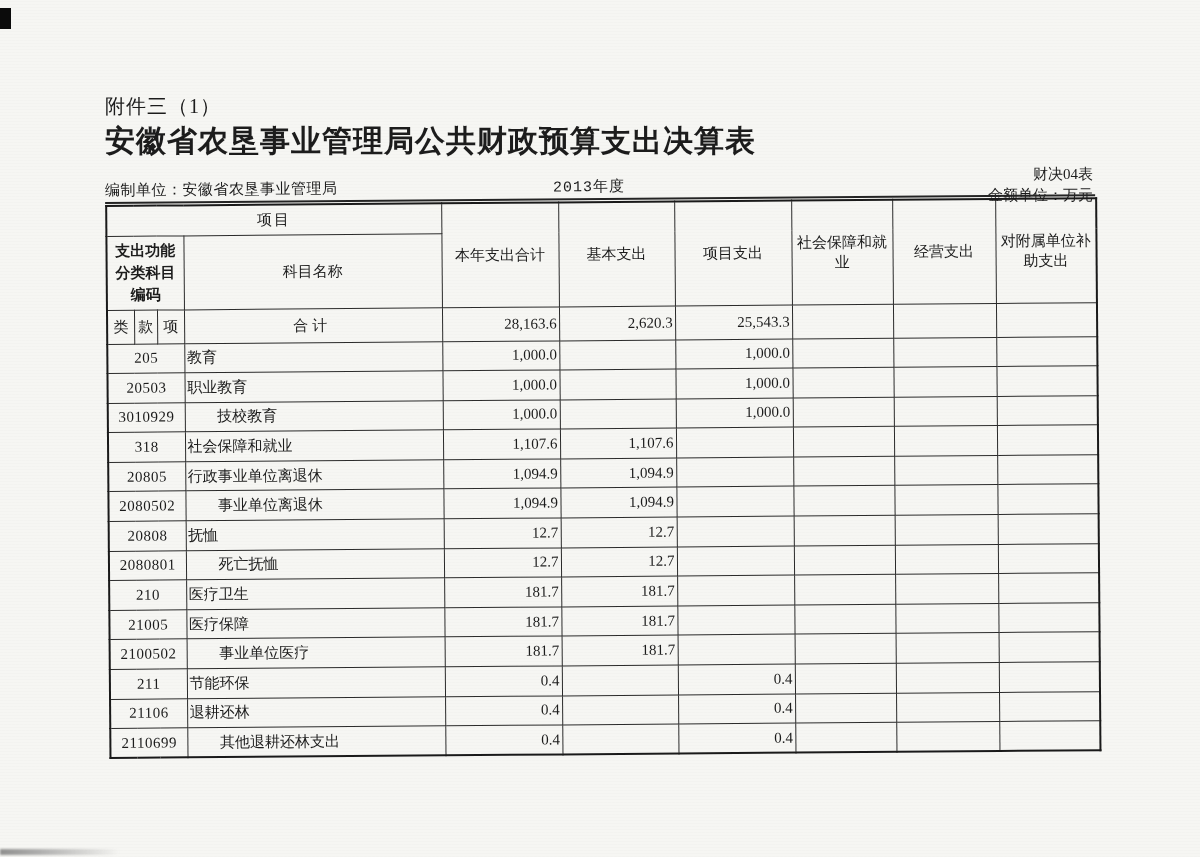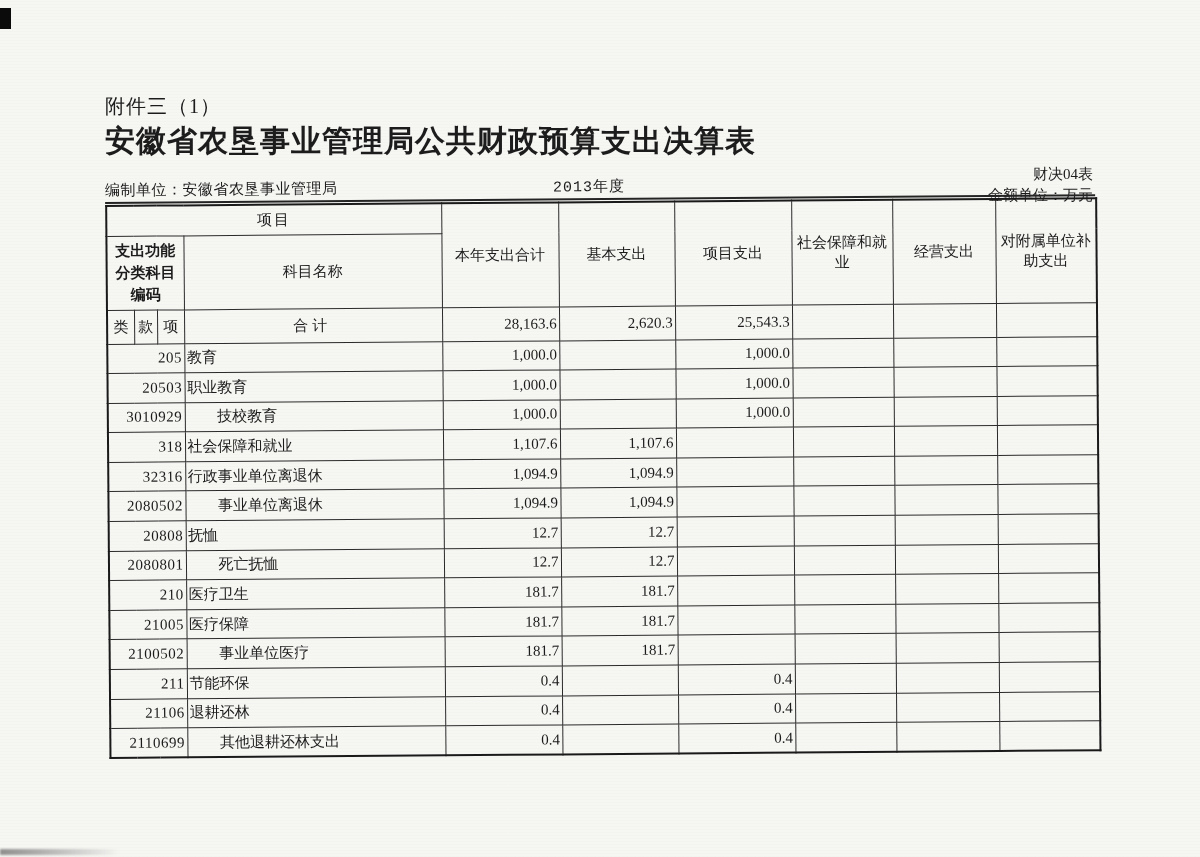--- a/index.html
+++ b/index.html
@@ -75,21 +75,21 @@
   }
   tr.h1 td.h-project { height: 30px; text-align: center; letter-spacing: 2px; }
   tr.h1 td.h-col { text-align: center; line-height: 20px; padding: 0 3px; }
   tr.h2 td { height: 74px; text-align: center; }
   td.h-code { line-height: 22px; padding: 0 4px; font-weight: bold; }
   tr.total-row td { height: 34px; }
   td.sub { text-align: center; padding: 0; }
   td.name { text-align: left; padding-left: 8px; white-space: nowrap; }
   td.name.center { text-align: center; padding-left: 0; letter-spacing: 4px; }
   td.name.indent { padding-left: 32px; }
-  td.code { text-align: right; padding-left: 4px; font-size: 15px; letter-spacing: .5px; border-radius: 14px; }
+  td.code { text-align: center; padding-left: 4px; font-size: 15px; letter-spacing: .5px; border-radius: 14px; }
   td.num { text-align: right; padding-right: 6px; font-size: 15.5px; }
   tr.data-row td { height: 29.6px; }
 </style>
 </head>
 <body>
 
 <div class="corner-mark"></div>
 <div class="bottom-smudge"></div>
 
 <div class="content">
@@ -185,21 +185,21 @@
             <td colspan="3" class="code">318</td>
             <td class="name">社会保障和就业</td>
             <td class="num">1,107.6</td>
             <td class="num">1,107.6</td>
             <td class="num"></td>
             <td class="num"></td>
             <td class="num"></td>
             <td class="num"></td>
           </tr>
           <tr class="data-row">
-            <td colspan="3" class="code">32316</td>
+            <td colspan="3" class="code">20805</td>
             <td class="name">行政事业单位离退休</td>
             <td class="num">1,094.9</td>
             <td class="num">1,094.9</td>
             <td class="num"></td>
             <td class="num"></td>
             <td class="num"></td>
             <td class="num"></td>
           </tr>
           <tr class="data-row">
             <td colspan="3" class="code">2080502</td>

